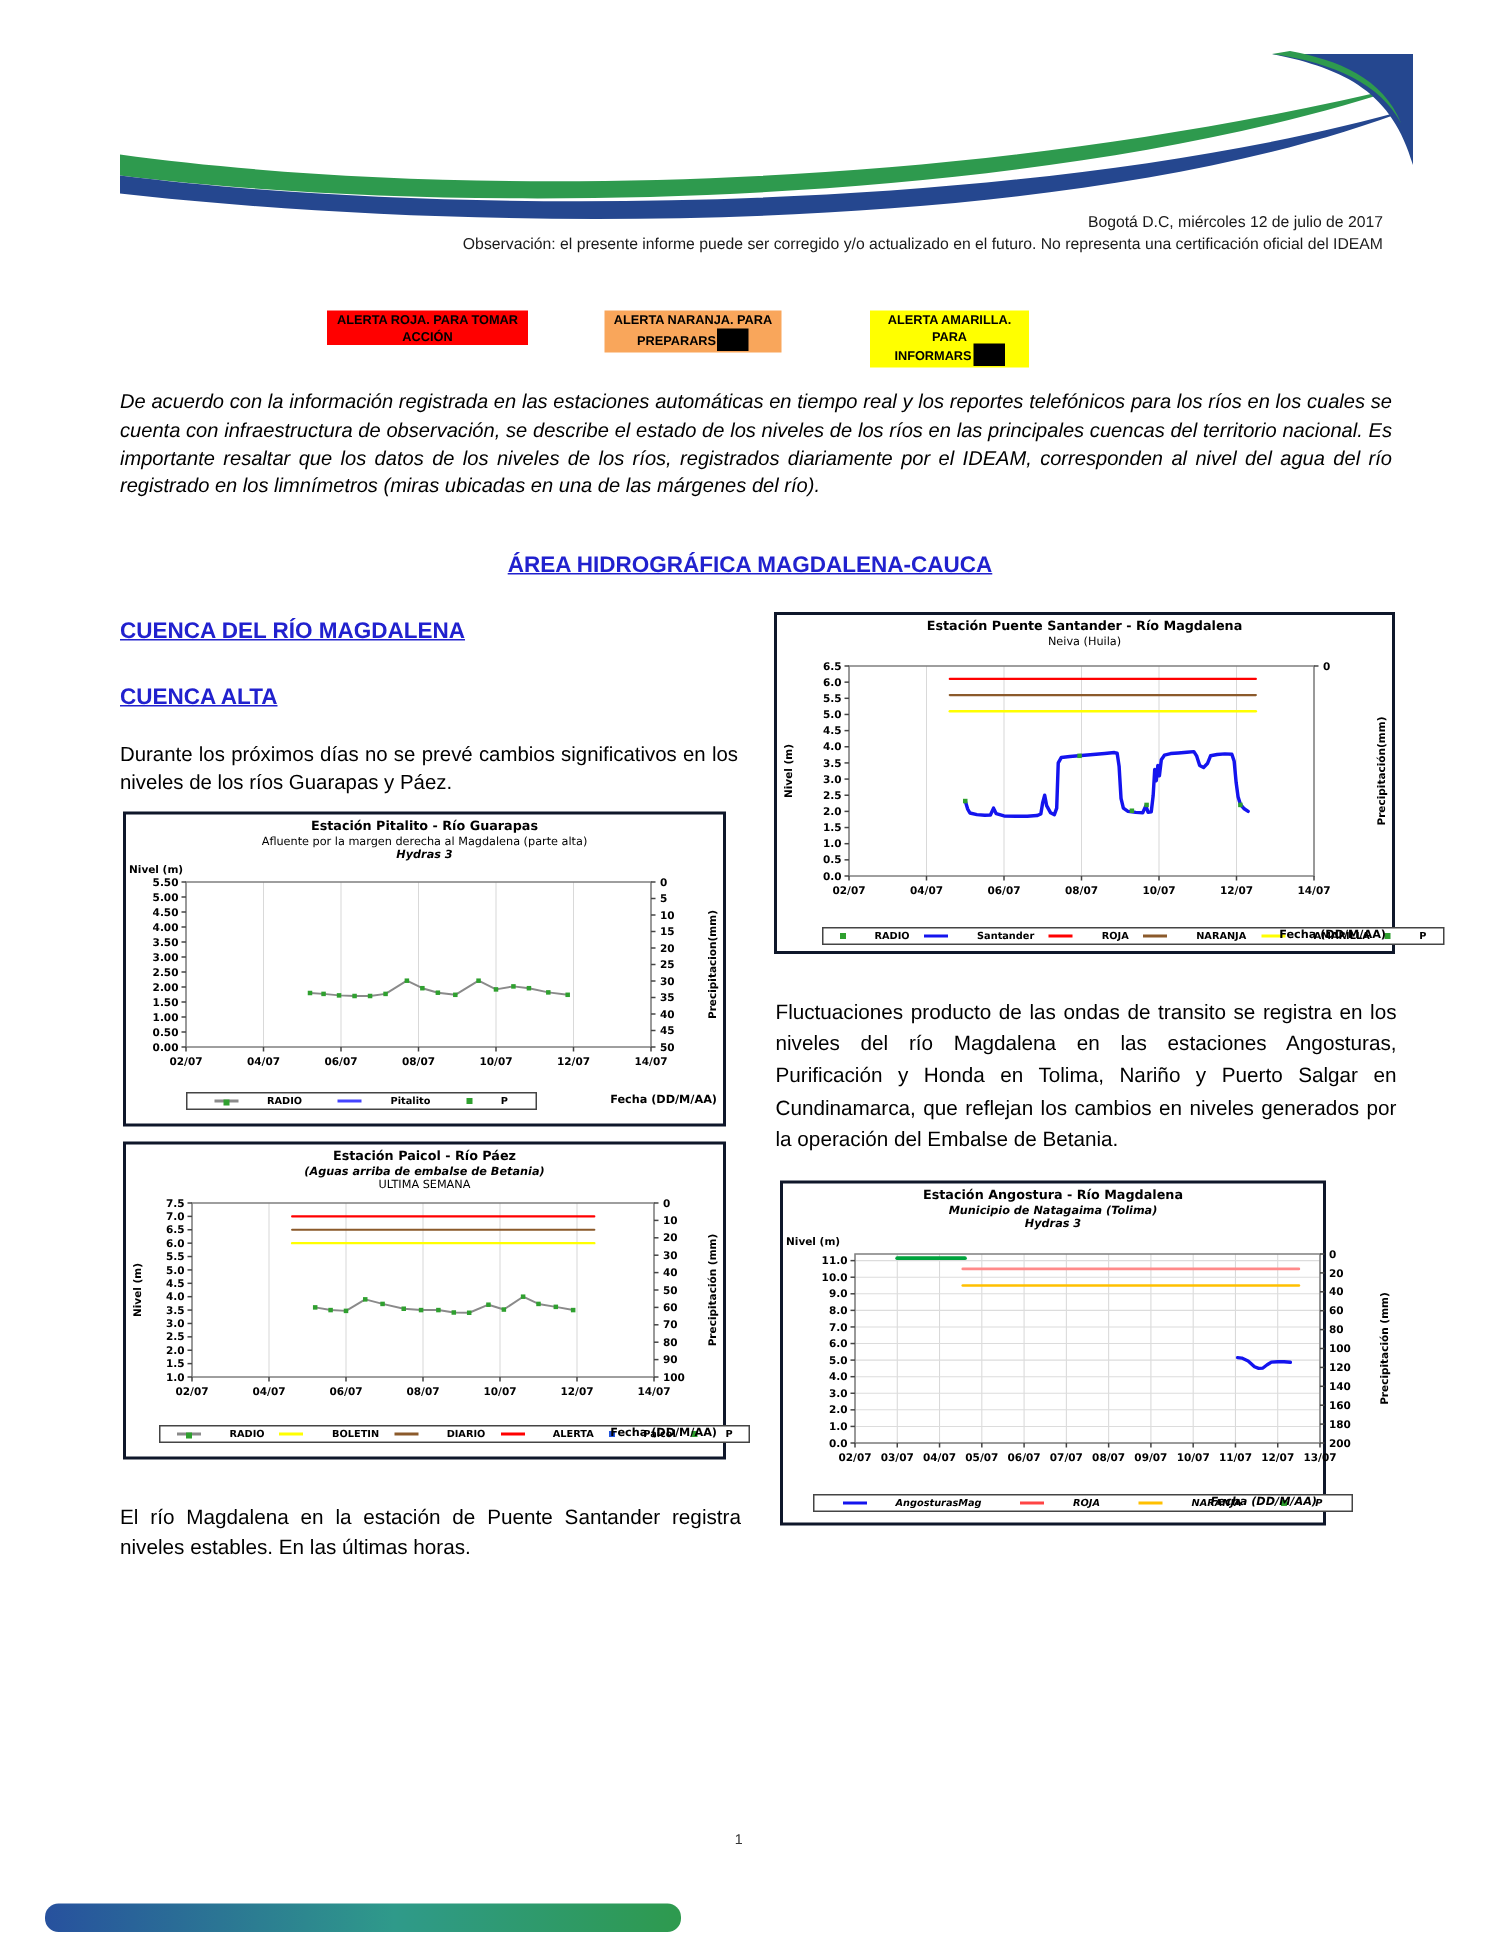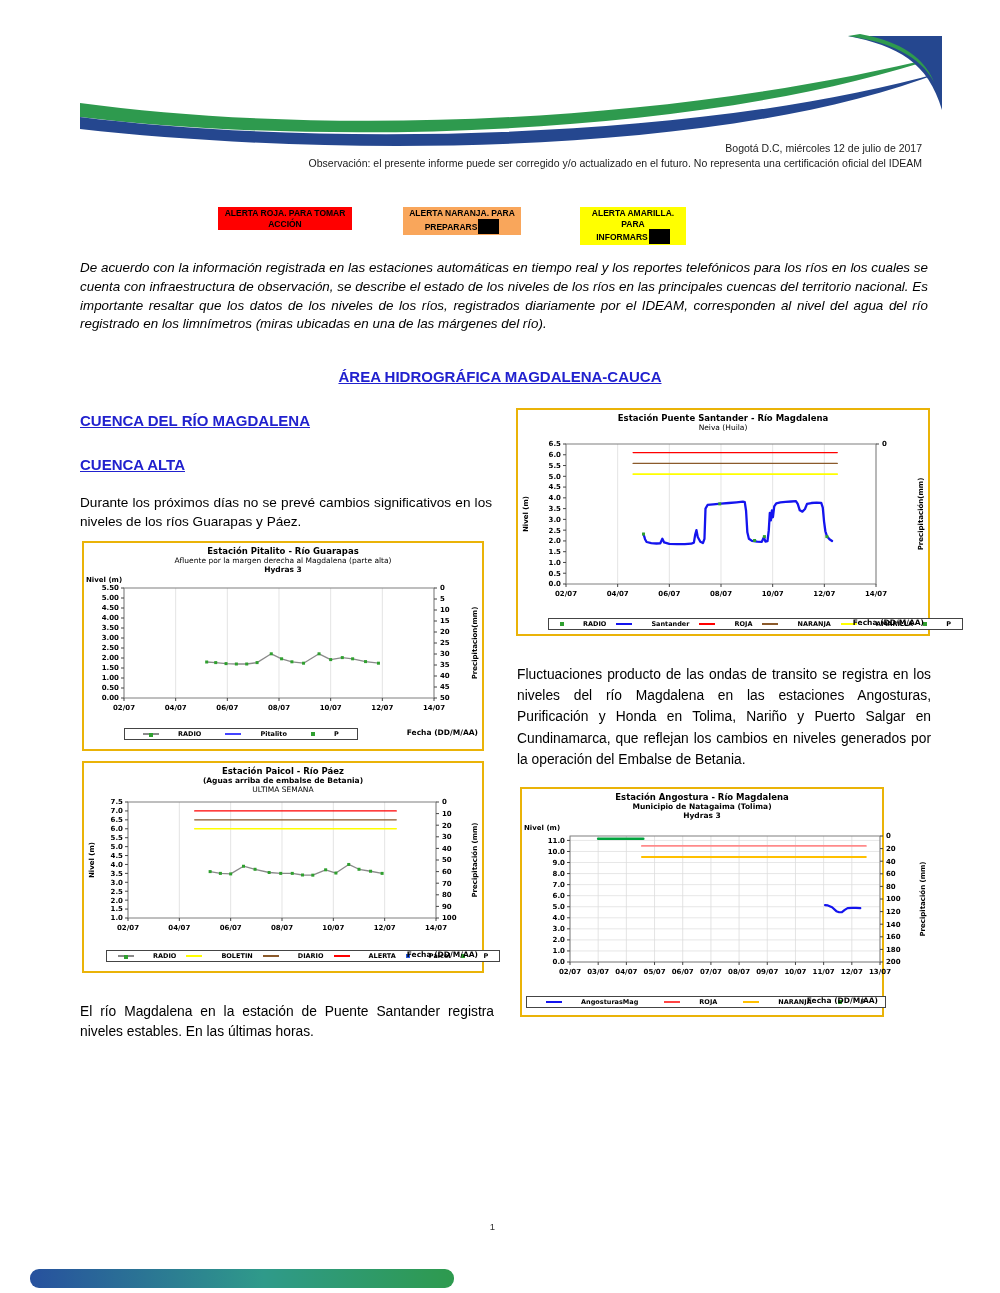--- a/index.html
+++ b/index.html
@@ -21,34 +21,34 @@
   .intro{position:absolute;left:80px;top:246px;width:848px;font-size:13.4px;font-style:italic;
          line-height:18.6px;text-align:justify;}
   .h-blue{color:#2121CE;font-weight:bold;text-decoration:underline;}
   .section-title{position:absolute;left:0;top:368px;width:1000px;text-align:center;font-size:15px;}
   .h1l{position:absolute;left:80px;top:412px;font-size:15px;}
   .h2l{position:absolute;left:80px;top:456px;font-size:15px;}
   .para{position:absolute;text-align:justify;}
   .p-alta{left:80px;top:479px;width:412px;font-size:13.6px;line-height:19.5px;}
   .p-fluct{left:517px;top:650px;width:414px;font-size:13.8px;line-height:21.3px;}
   .p-sant{left:80px;top:988px;width:414px;font-size:13.8px;line-height:20.5px;}
-  .chart-box{position:absolute;background:#fff;border:2px solid #eab308;box-sizing:border-box;}
+  .chart-box{position:absolute;background:#fff;border:2px solid #0f172a;box-sizing:border-box;}
   .cb0{left:82px;top:541px;width:402px;height:210px;}
   .cb1{left:516px;top:408px;width:414px;height:228px;}
   .cb2{left:82px;top:761px;width:402px;height:212px;}
   .cb3{left:520px;top:787px;width:364px;height:230px;}
   .c-title{text-align:center;font-size:8.5px;font-weight:bold;margin-top:3px;
            font-family:"DejaVu Sans",sans-serif;}
   .c-sub{text-align:center;font-size:7.5px;font-family:"DejaVu Sans",sans-serif;}
   .c-sub:empty{display:none;}
-  .bold{font-weight:bold;}
+  .bold{font-weight:bold;font-style:italic;}
   .c-svg{display:block;}
   .c-footer{position:relative;height:20px;display:flex;align-items:center;justify-content:flex-start;}
   .cb0 .c-footer{padding-left:40px;} .cb1 .c-footer{padding-left:30px;}
-  .cb2 .c-footer{padding-left:22px;} .cb3 .c-footer{padding-left:4px;}
+  .cb2 .c-footer{padding-left:22px;} .cb3 .c-footer{padding-left:20px;font-style:italic;}
   .c-legend{border:1px solid #444;padding:1px 6px;white-space:nowrap;display:inline-flex;align-items:center;background:#fff;}
   .c-xlabel{position:absolute;right:4px;top:4px;font-size:7.5px;font-weight:bold;
             font-family:"DejaVu Sans",sans-serif;text-align:right;}
   .lg{display:inline-flex;align-items:center;margin:0 5px;}
   .cb0 .lg{margin:0 12px;} .cb3 .lg{margin:0 13px;}
   .sw{display:inline-block;position:relative;}
   .swm{position:absolute;left:6px;top:-2px;width:4px;height:4px;display:block;}
   .lgt{font-size:6.5px;font-weight:bold;margin-left:19px;font-family:"DejaVu Sans",sans-serif;}
   svg text{font-family:"DejaVu Sans",sans-serif;}
   .tick{font-size:7px;font-weight:bold;fill:#000;}

